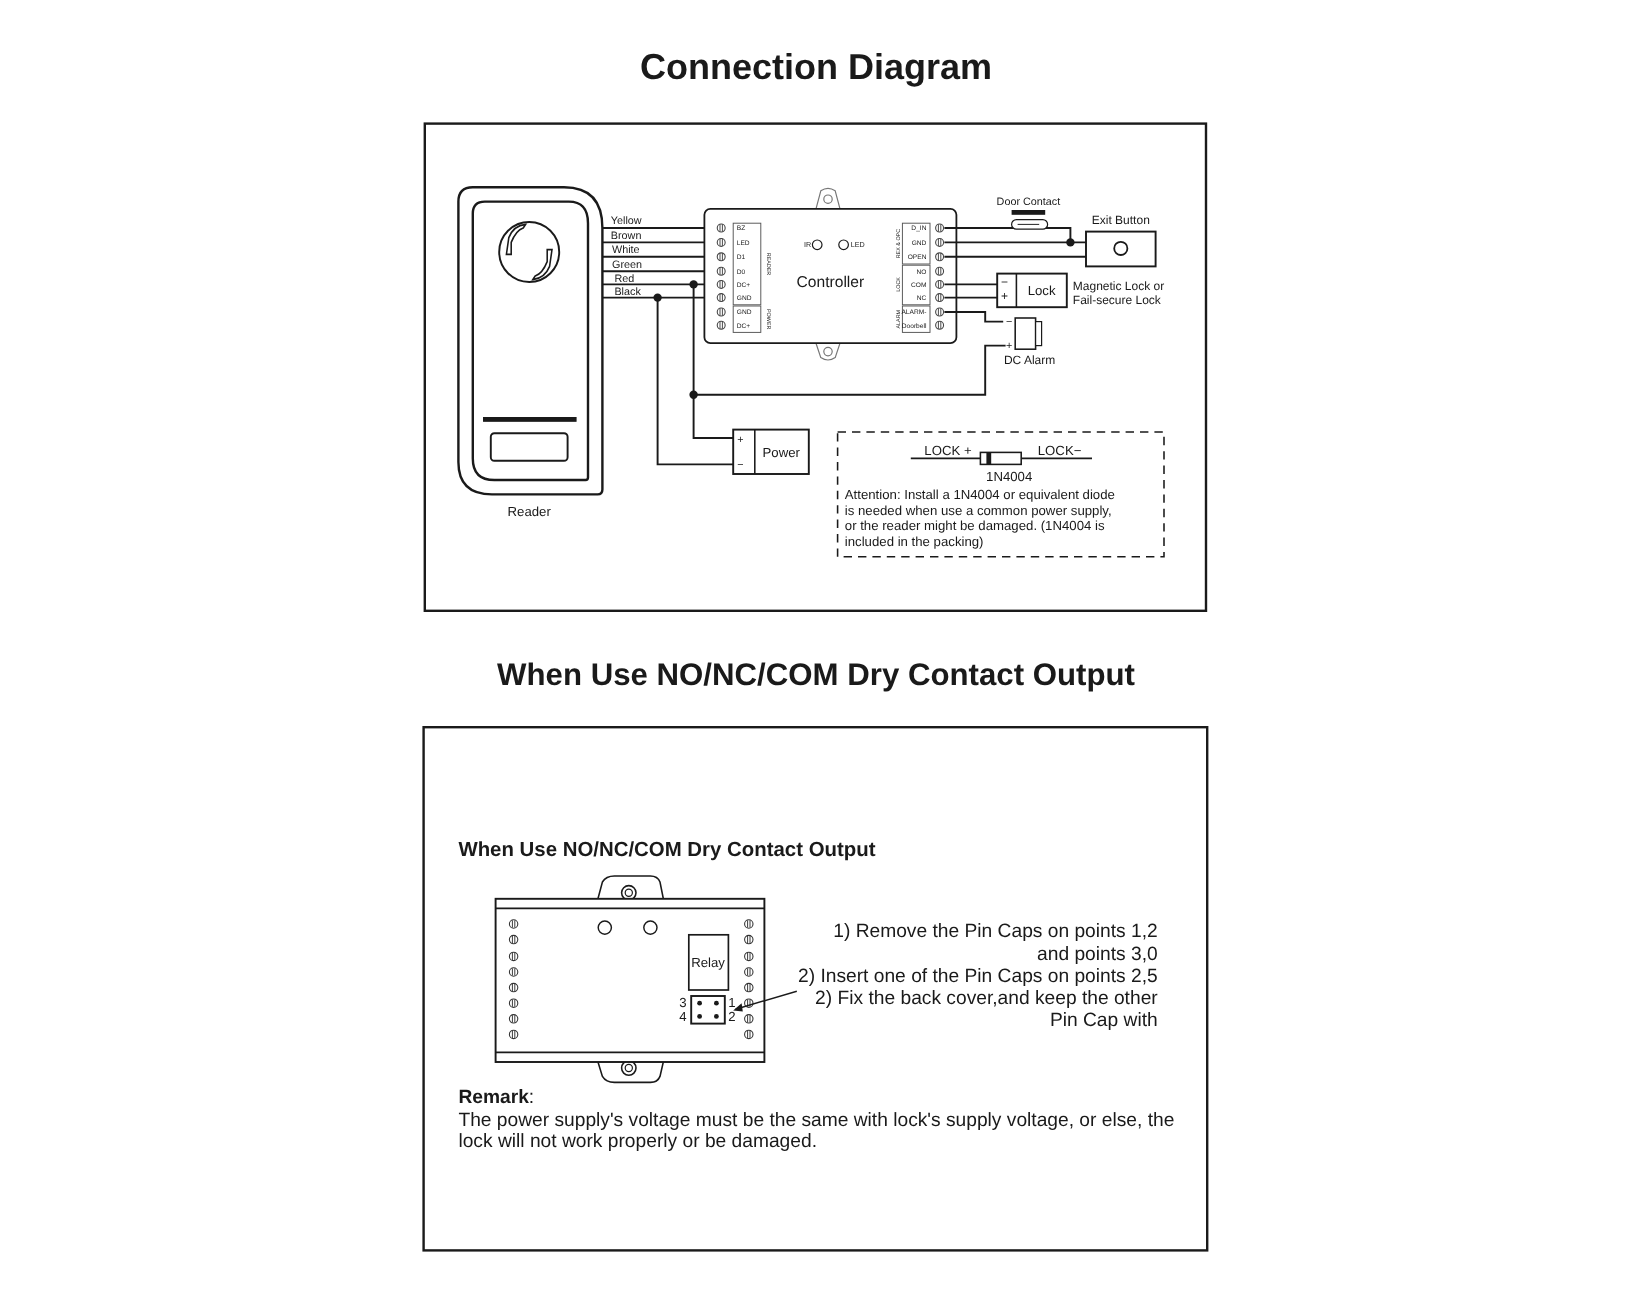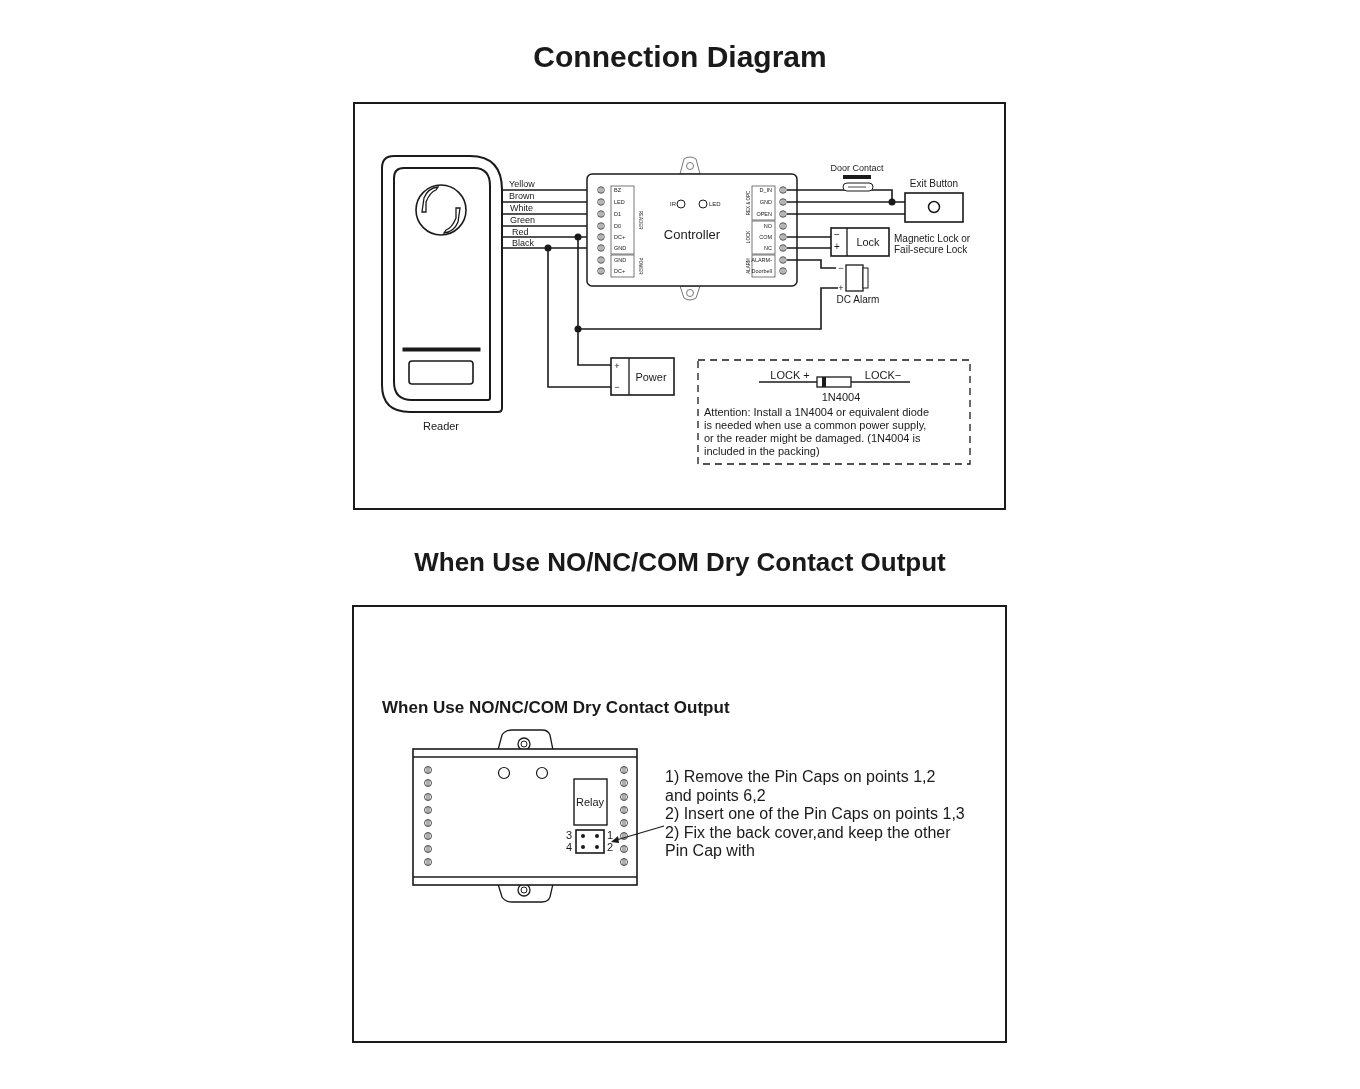--- a/index.html
+++ b/index.html
@@ -303,22 +303,24 @@
     <polygon points="611,842 618,836 619,843" fill="#1a1a1a"></polygon>
   </g>
 </svg>
 
 <div class="title" style="top:547px; font-size:26px;">When Use NO/NC/COM Dry Contact Output</div>
 
 <div class="frame" style="left:352px; top:605px; width:655px; height:438px;"></div>
 
 <div class="inner-title" style="left:382px; top:698px;">When Use NO/NC/COM Dry Contact Output</div>
 
-<div class="step-text" style="left:665px; top:768px;">
+<div class="step-text" style="left:665px; top:768px;text-align:right;">
   <div>1) Remove the Pin Caps on points 1,2</div>
-  <div>and points 6,2</div>
-  <div>2) Insert one of the Pin Caps on points 1,3</div>
+  <div>and points 3,0</div>
+  <div>2) Insert one of the Pin Caps on points 2,5</div>
   <div>2) Fix the back cover,and keep the other</div>
   <div>Pin Cap with</div>
 </div>
 
 <div class="remark" style="left:382px; top:906px;">
+  <div><b>Remark</b><span>:</span></div>
+  <div>The power supply's voltage must be the same with lock's supply voltage, or else, the lock will not work properly or be damaged.</div>
 </div>
 
 </body></html>

